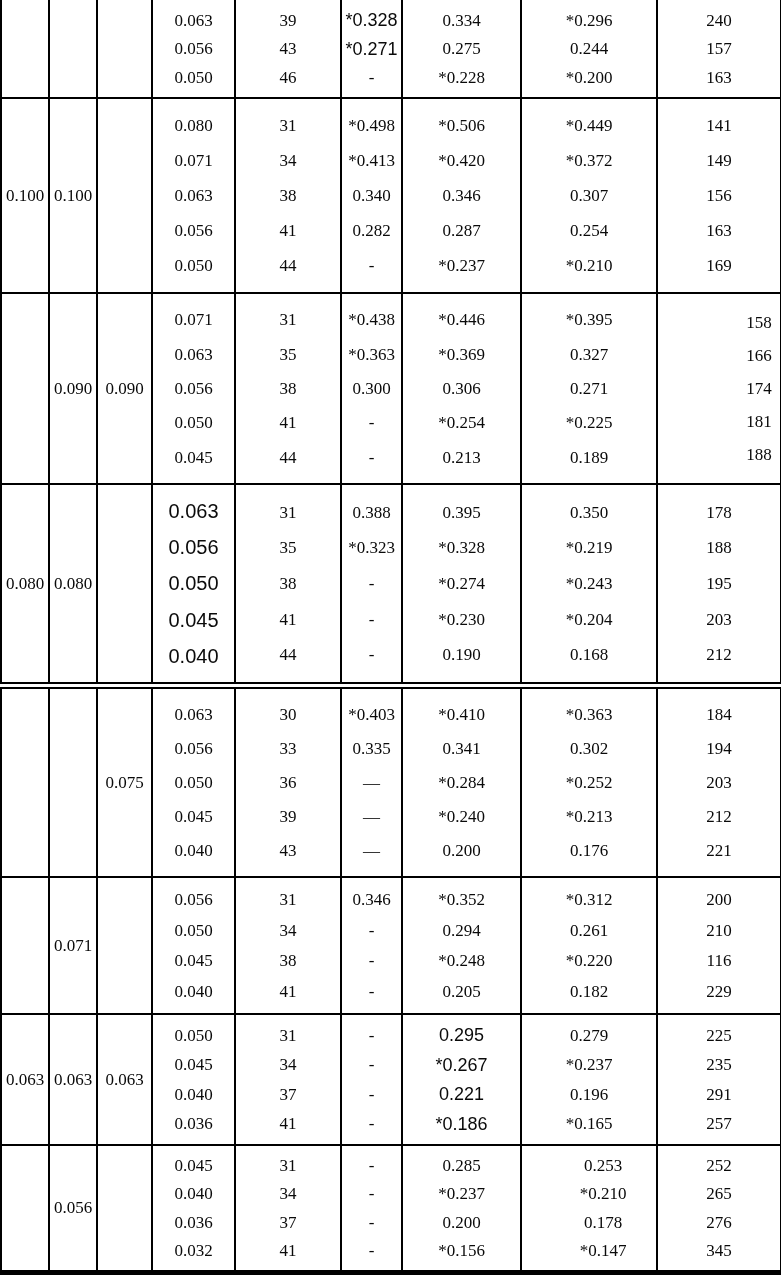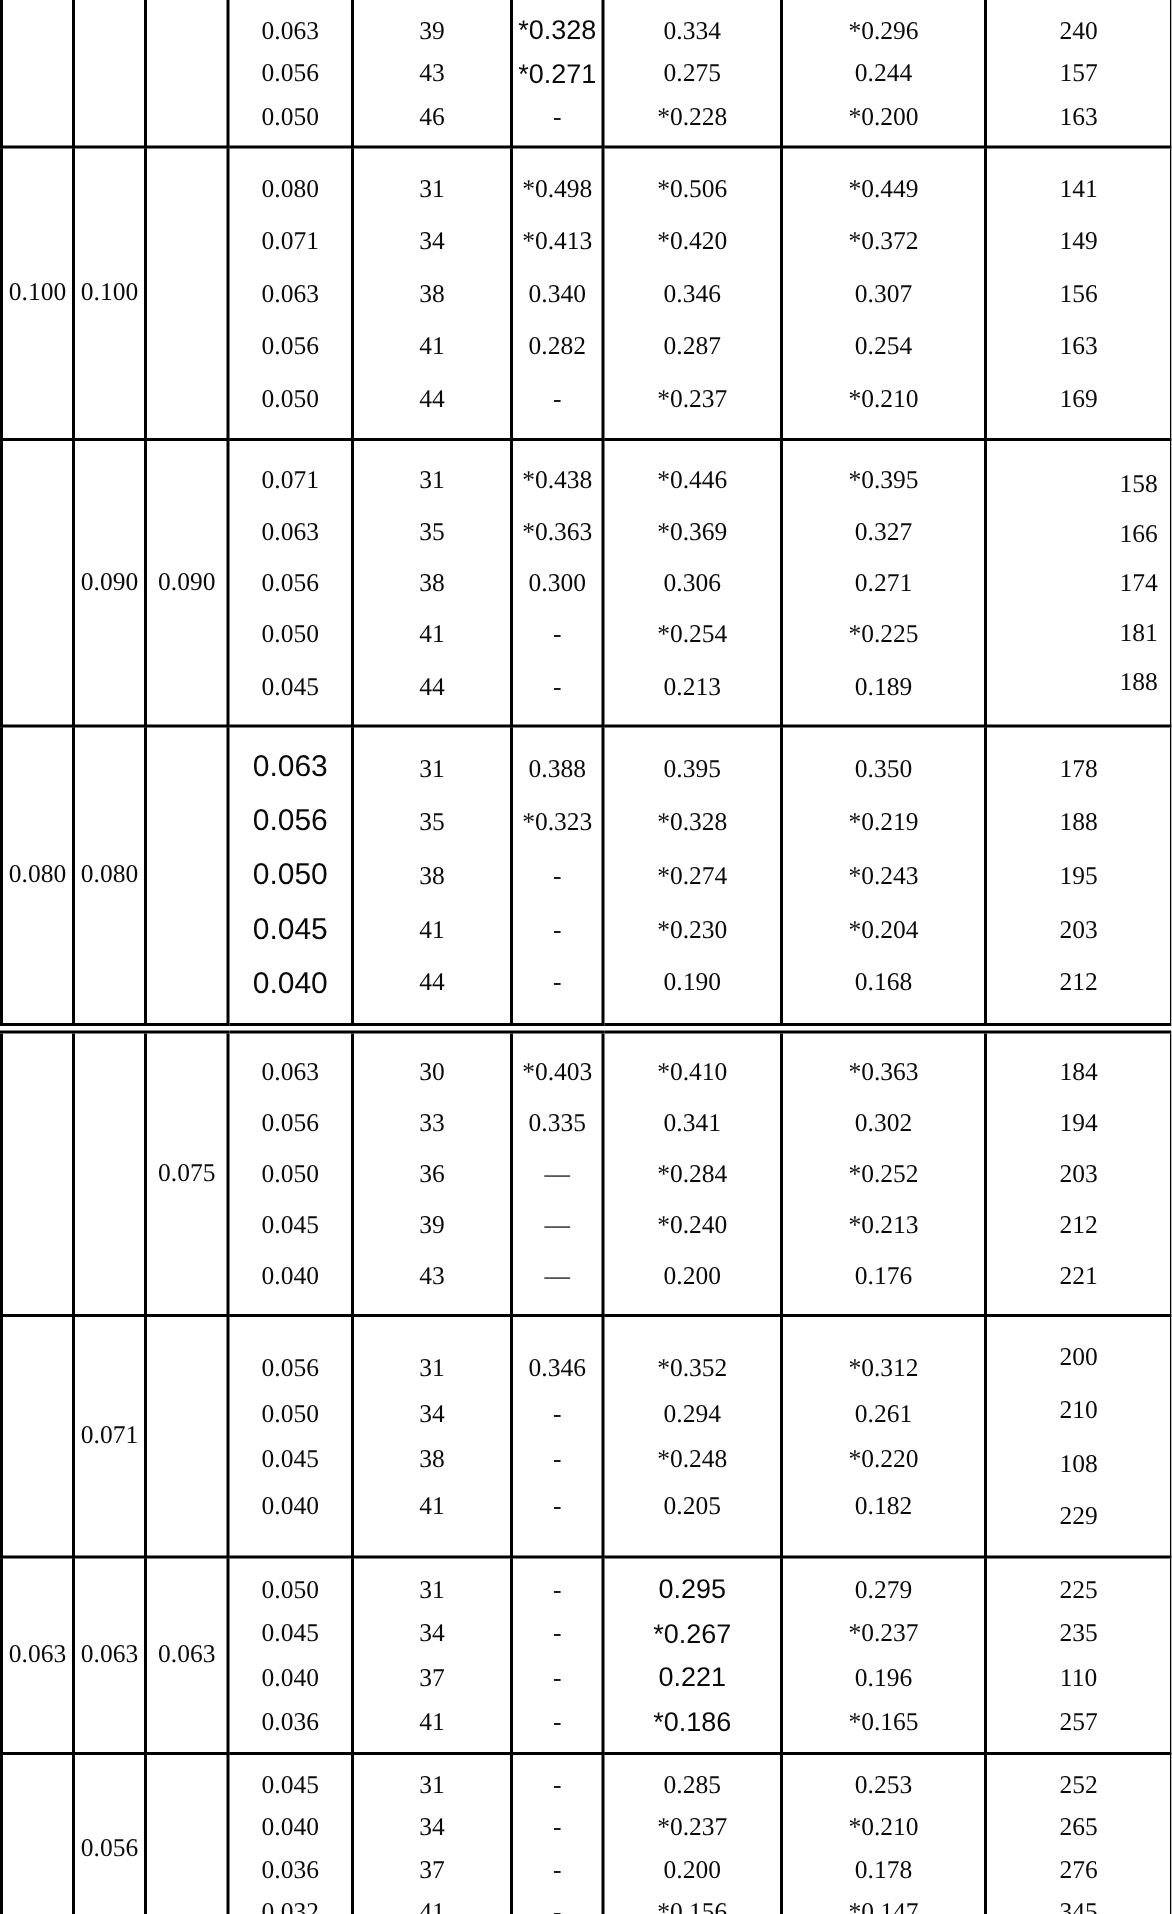--- a/index.html
+++ b/index.html
@@ -358,24 +358,24 @@
           </td>
           <td>
             <div class="stack" style="height: 135px;">
               <div class="val">*0.312</div>
               <div class="val">0.261</div>
               <div class="val">*0.220</div>
               <div class="val">0.182</div>
             </div>
           </td>
           <td>
-            <div class="stack" style="height: 159px;">
+            <div class="stack" style="height: 135px;">
               <div class="val">200</div>
               <div class="val">210</div>
-              <div class="val">108</div>
+              <div class="val">116</div>
               <div class="val">229</div>
             </div>
           </td>
         </tr>
         <tr style="height: 129px;">
           <td class="hcell"><span class="val">0.063</span></td>
           <td class="hcell"><span class="val">0.063</span></td>
           <td class="hcell"><span class="val">0.063</span></td>
           <td>
             <div class="stack" style="height: 129px;">
@@ -414,21 +414,21 @@
               <div class="val">0.279</div>
               <div class="val">*0.237</div>
               <div class="val">0.196</div>
               <div class="val">*0.165</div>
             </div>
           </td>
           <td>
             <div class="stack" style="height: 129px;">
               <div class="val">225</div>
               <div class="val">235</div>
-              <div class="val">110</div>
+              <div class="val">291</div>
               <div class="val">257</div>
             </div>
           </td>
         </tr>
         <tr class="last" style="height: 124px;">
           <td class="hcell"></td>
           <td class="hcell"><span class="val">0.056</span></td>
           <td class="hcell"></td>
           <td>
             <div class="stack" style="height: 124px;">
@@ -456,21 +456,21 @@
           </td>
           <td>
             <div class="stack" style="height: 124px;">
               <div class="val">0.285</div>
               <div class="val">*0.237</div>
               <div class="val">0.200</div>
               <div class="val">*0.156</div>
             </div>
           </td>
           <td>
-            <div class="stack" style="height: 124px;">
+            <div class="stack" style="height: 124px; padding-left: 14px;">
               <div class="val">0.253</div>
               <div class="val">*0.210</div>
               <div class="val">0.178</div>
               <div class="val">*0.147</div>
             </div>
           </td>
           <td>
             <div class="stack" style="height: 124px;">
               <div class="val">252</div>
               <div class="val">265</div>

